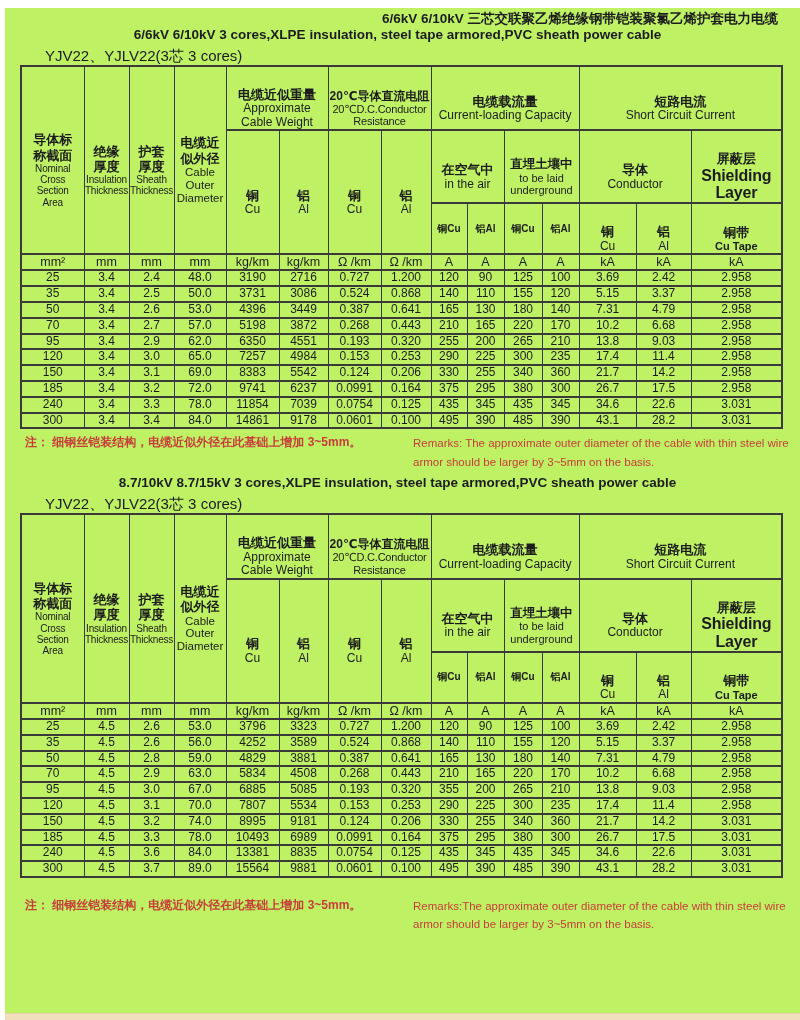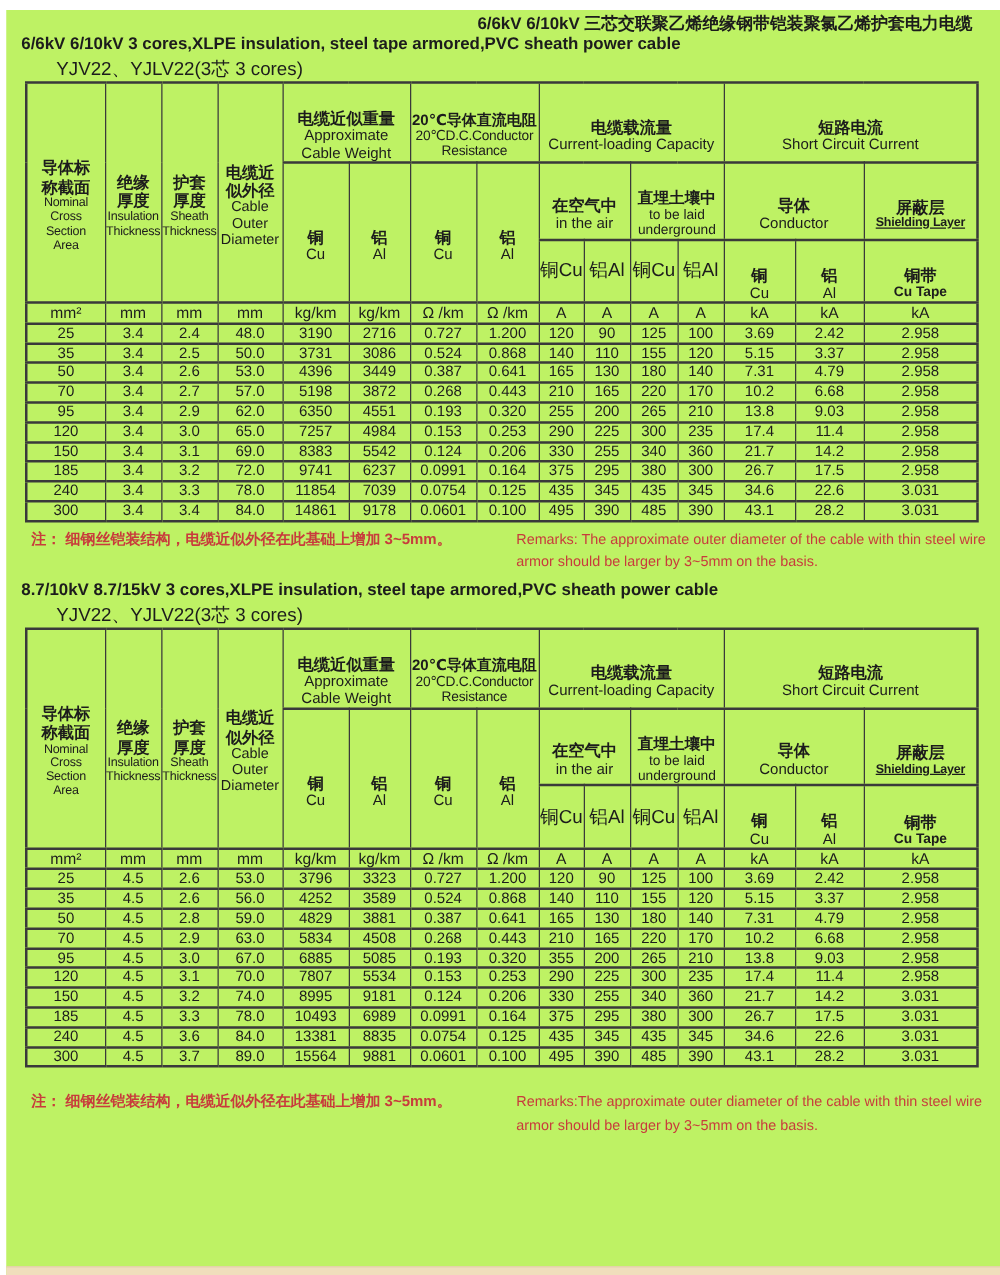--- a/index.html
+++ b/index.html
@@ -12,21 +12,21 @@
     background:#bef264;
   }
   .bottom-strip{
     position:absolute;left:0;right:0;bottom:0;height:6px;
     background:#F0DEBC;border-top:1px solid #E4D0A9;
   }
   .title-zh{
     margin:3px 22px 0 0;text-align:right;font-weight:bold;font-size:13.5px;line-height:16px;
   }
   .title-en{
-    margin:0 22px 0 0;text-align:left;font-weight:bold;font-size:13.5px;line-height:16px;padding-left:12px;
+    margin:0 22px 0 0;text-align:center;font-weight:bold;font-size:13.5px;line-height:16px;padding-left:12px;
   }
   .model-line{
     margin:4px 0 1px 40px;font-size:15px;line-height:17px;font-weight:normal;
   }
   table.spec{
     border-collapse:collapse;table-layout:fixed;width:761px;margin-left:15px;
     border:2px solid #3a3a3a;
   }
   table.spec td{
     border:solid #3a3a3a;border-width:2px 1px;
@@ -39,23 +39,23 @@
   tr.units{height:15px;}
   tr.units td{font-size:12.5px;font-weight:normal;text-align:center;}
   tbody tr{height:14px;}
   tbody td{font-size:12px;padding:1px 0;}
   .zh{display:block;font-weight:bold;font-size:13px;line-height:1.18;margin-top:20px;}
   .en{display:block;font-size:12px;line-height:1.12;font-weight:normal;}
   .pre{white-space:pre-line;}
   .en-sm{font-size:10px;letter-spacing:-0.2px;}
   .en-res{font-size:11px;letter-spacing:-0.2px;}
   .en-cap{font-size:12px;}
-  .en-shield{font-size:10px;font-weight:bold;letter-spacing:-0.2px;text-decoration:underline;}
+  .en-shield{font-size:16px;font-weight:bold;letter-spacing:-0.2px;}
   .en-cutape{font-size:11px;font-weight:bold;}
-  .zh-inline{display:inline;font-weight:normal;font-size:15px;}
+  .zh-inline{display:inline;font-weight:bold;font-size:10px;}
   .notes{position:relative;height:46px;}
   .note-zh{
     position:absolute;left:20px;top:5px;color:#C83C3C;font-weight:bold;font-size:12px;
   }
   .note-en{
     position:absolute;left:408px;top:5px;width:382px;color:#C83C3C;font-size:11.5px;
     line-height:1.6;white-space:pre-line;
   }
 </style>
 </head>

